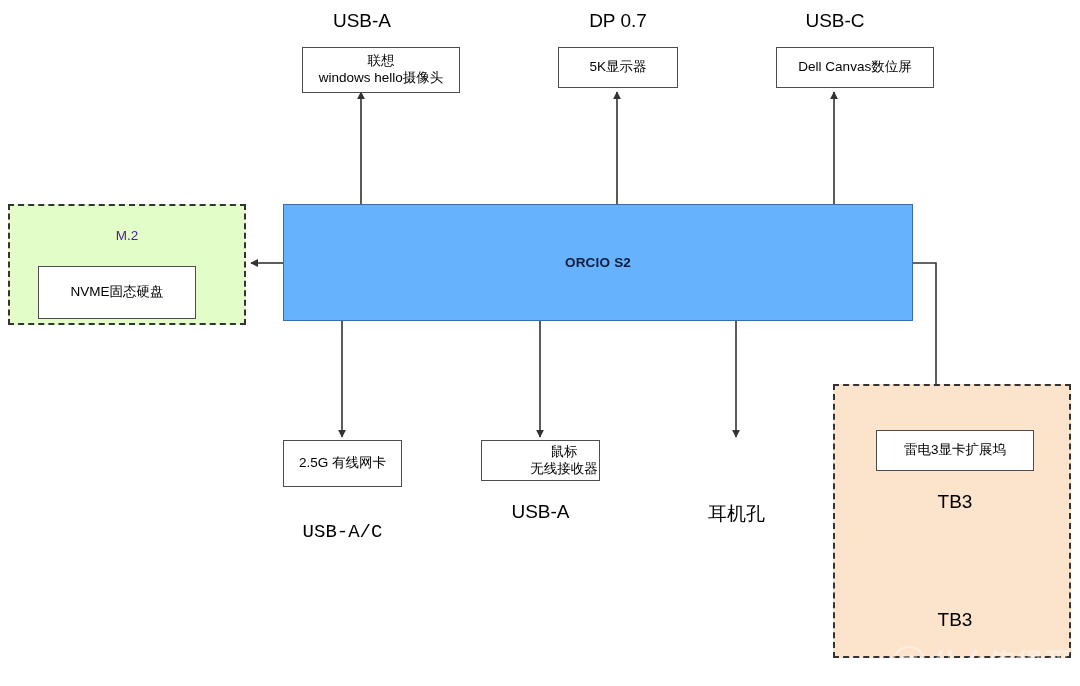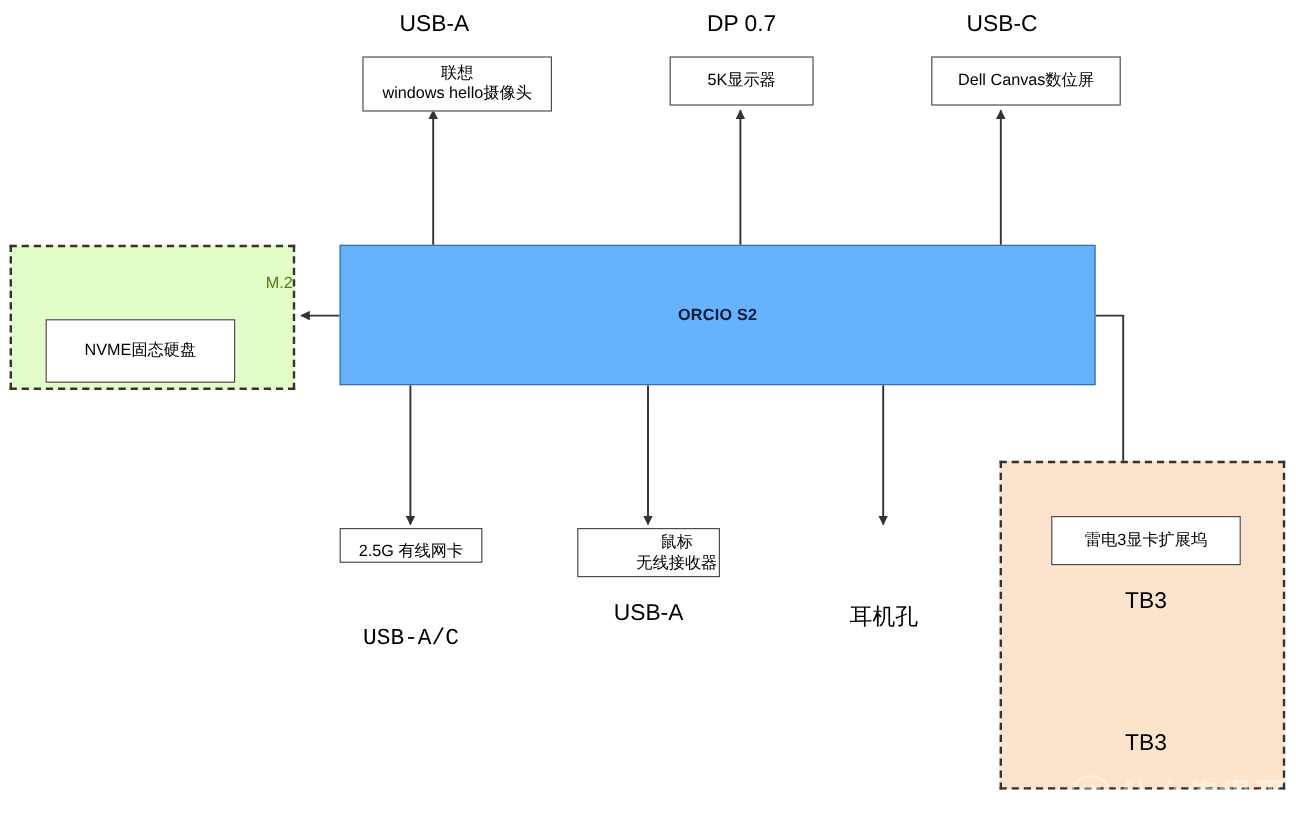--- a/index.html
+++ b/index.html
@@ -33,23 +33,23 @@
   }
   .group {
     position: absolute;
     box-sizing: border-box;
     border: 2px dashed #333333;
   }
   .group-label {
     position: absolute;
     left: 0;
     right: 0;
-    text-align: right;
+    text-align: center;
     font-size: 13.5px;
-    color: #4d7c0f;
+    color: #4c1d95;
   }
   .edge-label {
     position: absolute;
     text-align: center;
     font-size: 19px;
     color: #000000;
     white-space: nowrap;
   }
   #hub {
     position: absolute;
@@ -146,21 +146,21 @@
     <div class="node" style="left:28px; top:60px; width:158px; height:53px;">
       <span>NVME固态硬盘</span>
     </div>
   </div>
 
   <div id="hub" style="left:283px; top:204px; width:630px; height:117px;
               background:#66B2FC; border:1px solid #3a6ea8;">
     <span>ORCIO S2</span>
   </div>
 
-  <div class="node" style="left:283px; top:440px; width:119px; height:29px;align-items:flex-end;">
+  <div class="node" style="left:283px; top:440px; width:119px; height:47px;">
     <span style="white-space:pre-line;">2.5G 有线网卡</span>
   </div>
   <div class="edge-label" style="left:283px; top:521px; width:119px;font-family:Liberation Mono, monospace;">USB-A/C</div>
 
   <div class="node" style="left:481px; top:440px; width:119px; height:41px;padding-left:47px;">
     <span style="white-space:pre-line;">鼠标
 无线接收器</span>
   </div>
   <div class="edge-label" style="left:481px; top:501px; width:119px;">USB-A</div>
 

